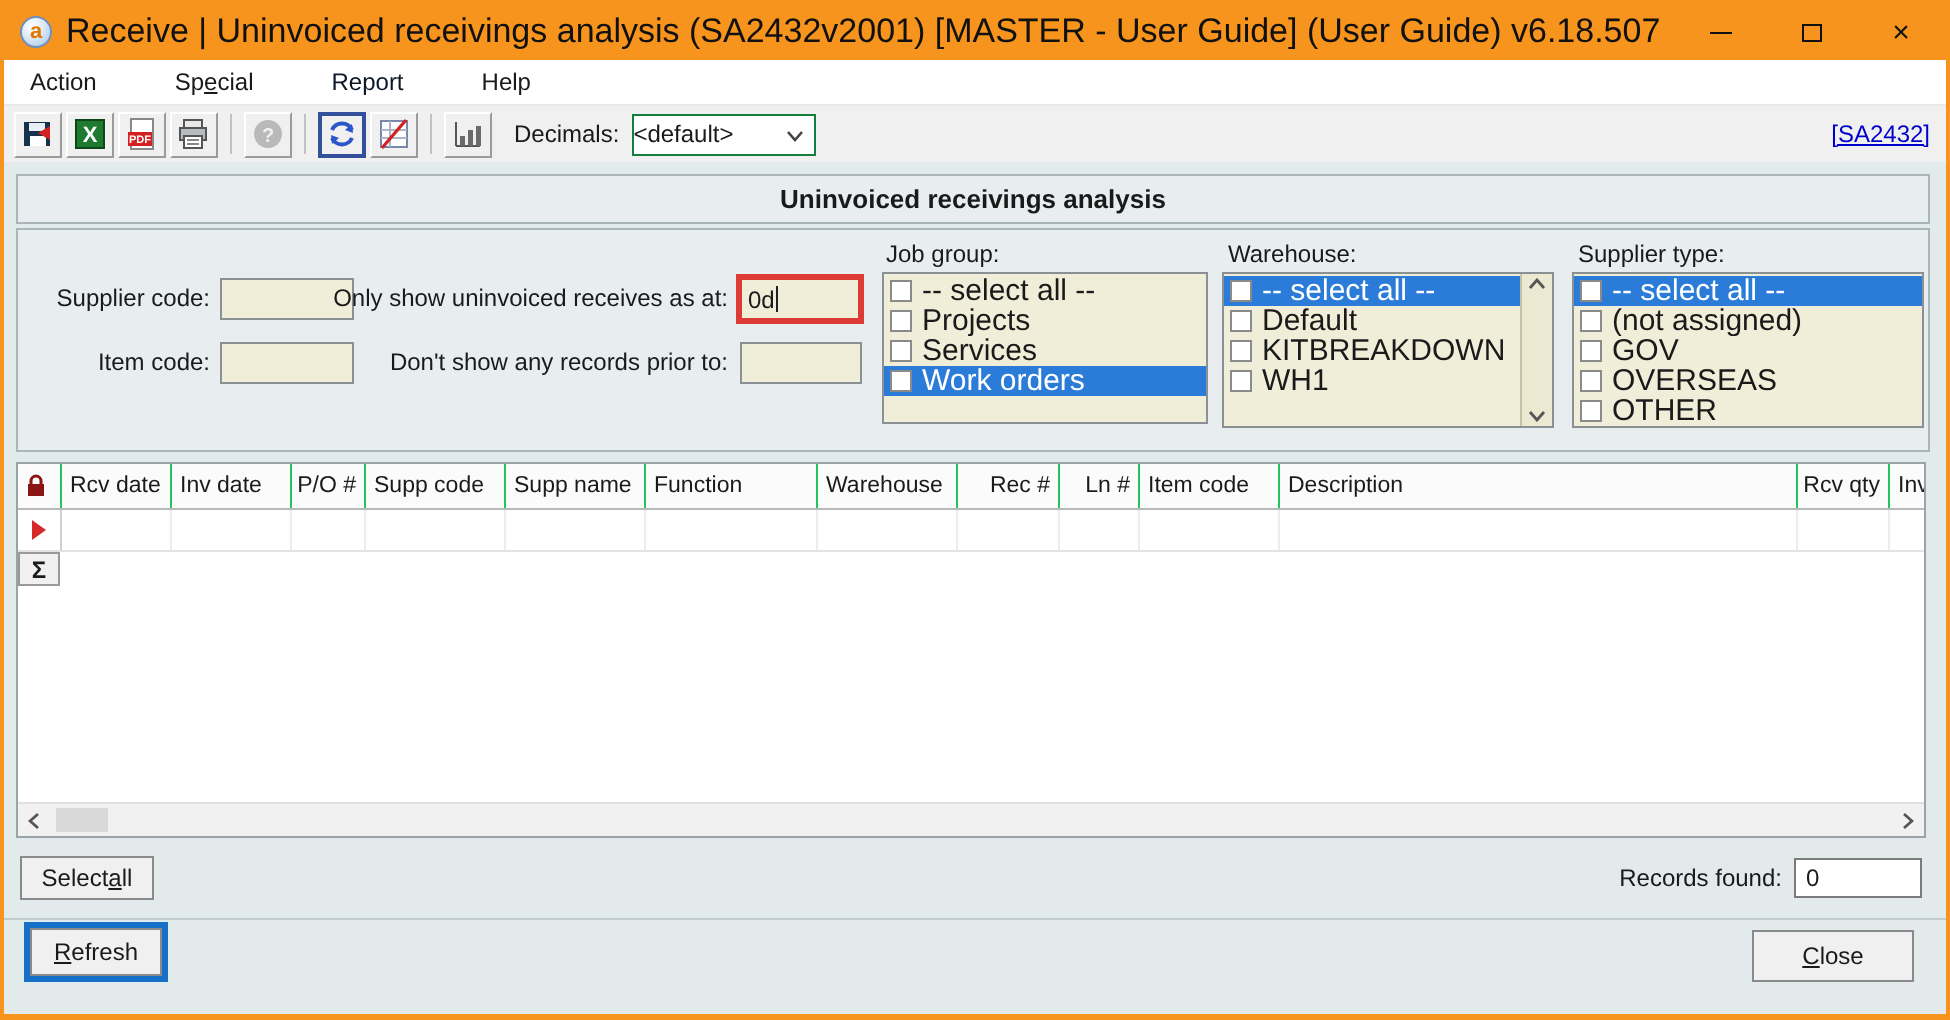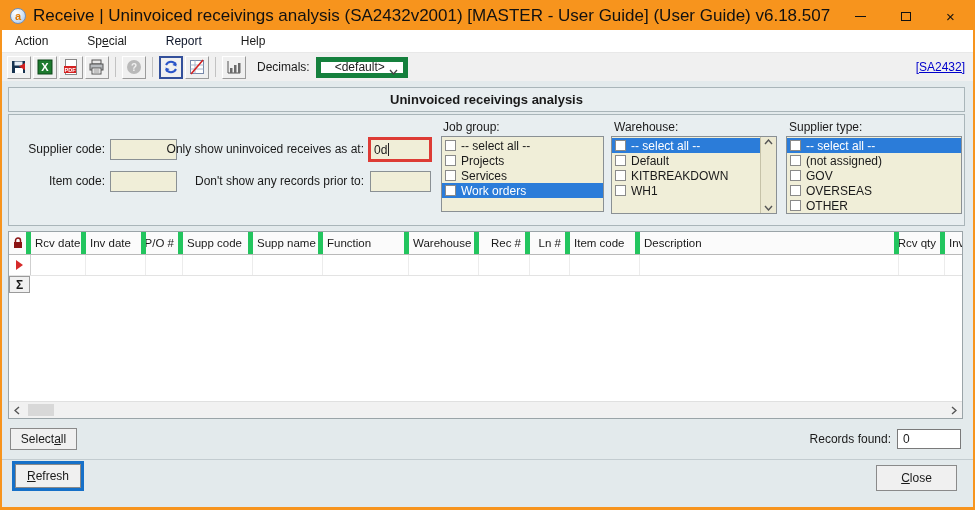--- a/index.html
+++ b/index.html
@@ -21,48 +21,48 @@
   .menu-item{padding:2px 9px;cursor:default;}
   .menu-item.disabled{color:#0f172a;}
   .menu-item u{text-decoration:underline;}
 
   
   .toolbar{position:absolute;top:51px;left:0;right:0;height:28px;background:#f0f0f0;display:flex;align-items:center;padding-left:4px;border-bottom:1px solid #d4d4d4;}
   .tbtn{width:24px;height:23px;margin:0 1px;display:flex;align-items:center;justify-content:center;background:#f0f0f0;border:1px solid;border-color:#ffffff #9b9b9b #9b9b9b #ffffff;box-sizing:border-box;}
   .tbtn.active{border-color:#33509b;border-width:1px;box-shadow:0 0 0 1px #33509b inset;}
   .tsep{width:1px;height:20px;background:#c2c2c2;margin:0 5px;}
   .dec-label{margin:0 6px 0 10px;}
-  .dropdown{width:92px;height:21px;background:#fff;border:5px solid #15803d;display:flex;align-items:center;box-sizing:border-box;padding-left:14px;position:relative;}
+  .dropdown{width:92px;height:21px;background:#fff;border:1px solid #15803d;display:flex;align-items:center;box-sizing:border-box;padding-left:0;position:relative;}
   .dropdown .dd-arrow{position:absolute;right:5px;top:7px;}
   .code-link{margin-left:auto;margin-right:8px;color:#0000cc;text-decoration:underline;}
 
   
   .content{position:absolute;top:79px;left:0;right:0;bottom:0;background:#e3eaec;}
   .panel{position:absolute;box-sizing:border-box;border:1px solid #a9b5b9;background:#e8eef0;}
   .hdr-strip{top:6px;left:6px;right:8px;height:25px;display:flex;align-items:center;justify-content:center;font-weight:bold;font-size:13px;}
 
   .filters{top:33px;left:6px;right:8px;height:112px;}
   .flabel{position:absolute;white-space:nowrap;}
   .r{text-align:right;}
   .tinput{position:absolute;box-sizing:border-box;background:#f0eed8;border:1px solid #8a9094;height:21px;padding:2px 3px;font-size:12px;display:flex;align-items:center;}
   .tinput.hl{border:3px solid #dd3b35;height:25px;}
   .caret{display:inline-block;width:1px;height:13px;background:#222;margin-left:1px;}
 
   .lb-label{position:absolute;white-space:nowrap;}
   .listbox{position:absolute;box-sizing:border-box;background:#f0eed8;border:1px solid #8a9094;overflow:hidden;display:flex;}
   .lb-items{flex:1;padding-top:1px;}
-  .lb-item{height:15px;display:flex;align-items:center;padding-left:3px;font-size:12px;white-space:nowrap;overflow:hidden;}
+  .lb-item{height:15px;display:flex;align-items:center;padding-left:3px;font-size:15px;white-space:nowrap;overflow:hidden;}
   .lb-item.selected{background:#2b7cd9;color:#fff;}
   .cb{width:11px;height:11px;background:#fff;border:1px solid #8a8a8a;box-sizing:border-box;margin-right:5px;flex-shrink:0;}
   .lb-scroll{width:15px;background:#ece9d2;border-left:1px solid #c6c2a8;display:flex;flex-direction:column;justify-content:space-between;align-items:center;padding:2px 0;}
 
   
   .grid{top:150px;left:6px;right:10px;height:188px;background:#fff;border:1px solid #9aa4a8;overflow:hidden;}
   .g-head{display:flex;height:22px;background:#fbfbfb;border-bottom:1px solid #b9b9b9;}
-  .g-hcell{box-sizing:border-box;border-right:5px solid #22c55e;display:flex;align-items:center;padding:0 4px;font-size:11.5px;white-space:nowrap;overflow:hidden;flex-shrink:0;}
+  .g-hcell{box-sizing:border-box;border-right:1px solid #22c55e;display:flex;align-items:center;padding:0 4px;font-size:11.5px;white-space:nowrap;overflow:hidden;flex-shrink:0;}
   .g-hcell.ar{justify-content:flex-end;}
   .g-row{display:flex;height:20px;border-bottom:1px solid #e3e3e3;}
   .g-cell{box-sizing:border-box;border-right:1px solid #ececec;flex-shrink:0;display:flex;align-items:center;}
   .g-cell.marker{border-right:1px solid #cfcfcf;justify-content:center;}
   .row-arrow{width:0;height:0;border-left:7px solid #d62a2a;border-top:5px solid transparent;border-bottom:5px solid transparent;}
   .sigma-cell{width:21px;height:17px;background:#f1f1f1;border:1px solid #9a9a9a;box-sizing:border-box;display:flex;align-items:center;justify-content:center;font-weight:bold;font-size:12px;}
   .hscroll{position:absolute;left:0;right:0;bottom:0;height:16px;background:#f1f1f1;border-top:1px solid #e0e0e0;display:flex;align-items:center;}
   .hs-arrow{width:16px;height:16px;display:flex;align-items:center;justify-content:center;}
   .hs-thumb{width:26px;height:12px;background:#d8d8d8;margin-left:3px;}
   .hs-right{margin-left:auto;}

